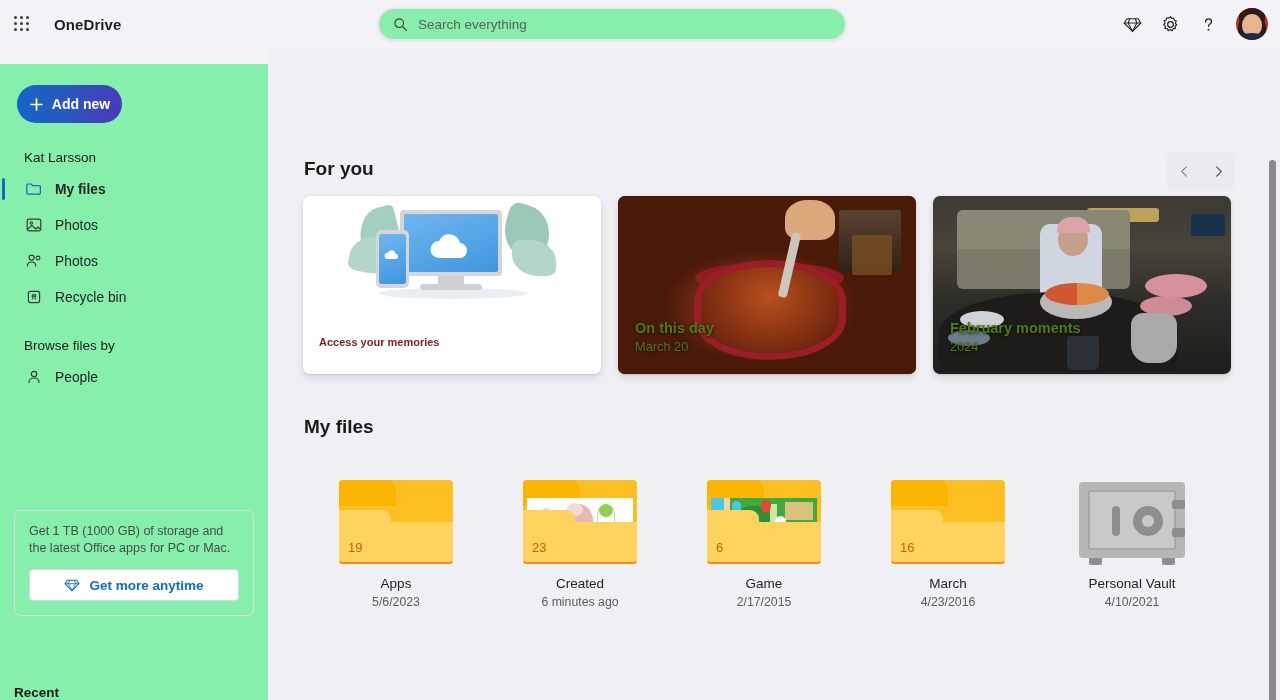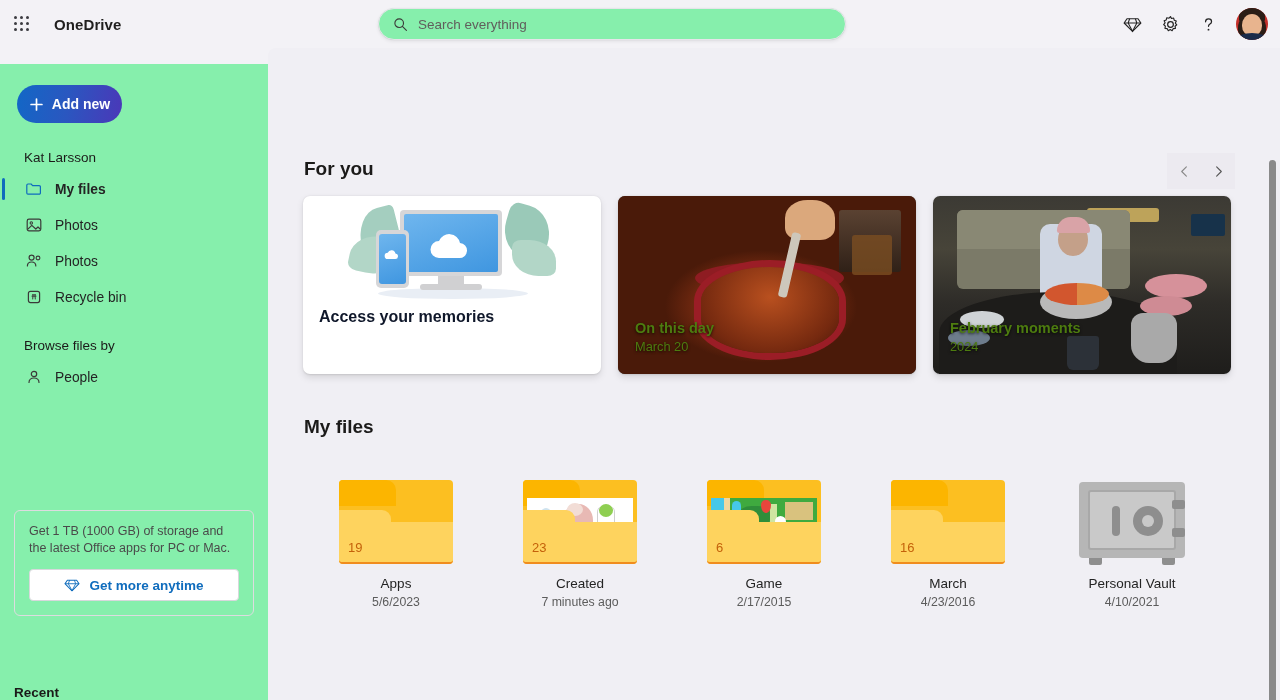--- a/index.html
+++ b/index.html
@@ -178,21 +178,21 @@
   .card {
     width: 298px; height: 178px; border-radius: 7px; overflow: hidden;
     position: relative; cursor: pointer;
     box-shadow: 0 .6px 1.8px rgba(0,0,0,.10), 0 3.2px 7.2px rgba(0,0,0,.10);
   }
   .card.promo-card { background: #fff; }
   .card-illus {
     height: 112px; display:flex; align-items:center; justify-content:center;
   }
   .card-txt { padding: 0 16px; }
-  .card-title { font-size: 16px; font-weight: bold; color: #0f172a; }
+  .card-title { font-size: 11px; font-weight: bold; color: #7f1d1d; margin-top: 28px; }
   .card-sub { font-size: 12.8px; color: #3b3a39; margin-top: 3px; }
   .photo-card .cap {
     position: absolute; left: 17px; bottom: 20px; color: #4d7c0f;
     text-shadow: 0 1px 3px rgba(0,0,0,.75);
   }
   .photo-card .cap .t { font-size: 14.5px; font-weight: bold; }
   .photo-card .cap .s { font-size: 12.8px; margin-top: 3px; }
 
   .myfilesHead { position: absolute; left: 36px; top: 368px; }
 
@@ -618,21 +618,21 @@
                 <div class="f3h"></div>
                 <div class="f4"></div>
                 <div class="f4h"></div>
               </div>
           </div>
           <div class="front"></div>
           <span class="count">23</span>
         </div>
       </div>
       <div class="tile-name">Created</div>
-      <div class="tile-date">7 minutes ago</div>
+      <div class="tile-date">6 minutes ago</div>
     </div>
 
     <div class="tile">
       <div class="tile-ico">
         <div class="folder">
           <div class="back"></div>
             <div class="tab"></div>
           <div class="thumb">
             <div class="gmap">
                 <div class="water"></div>

